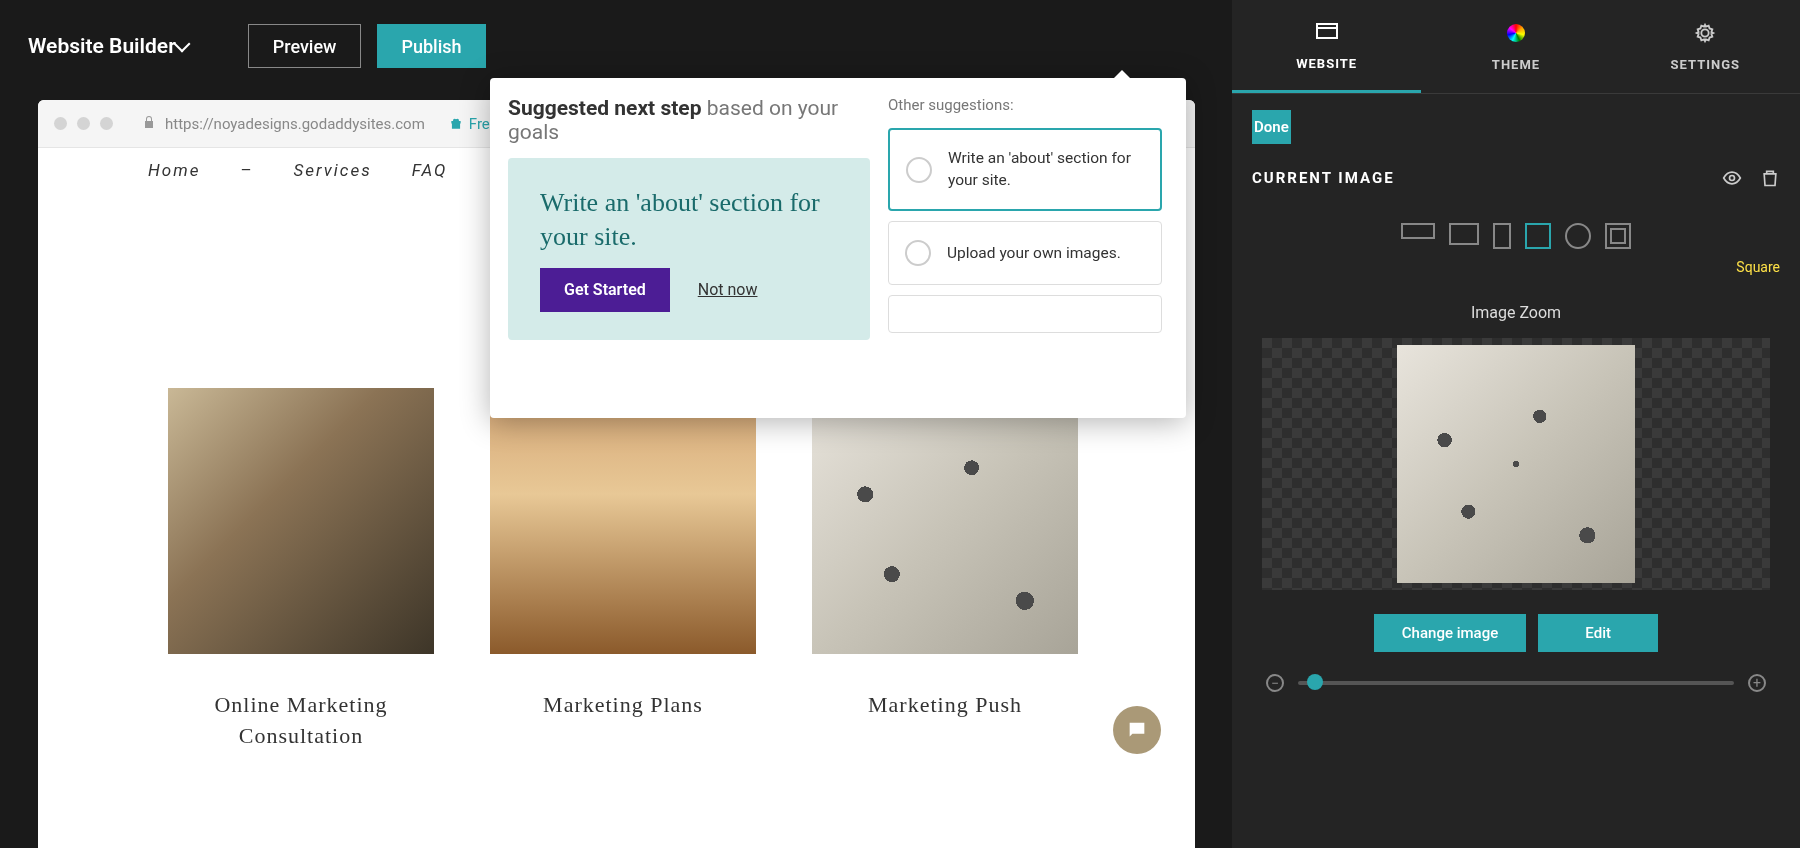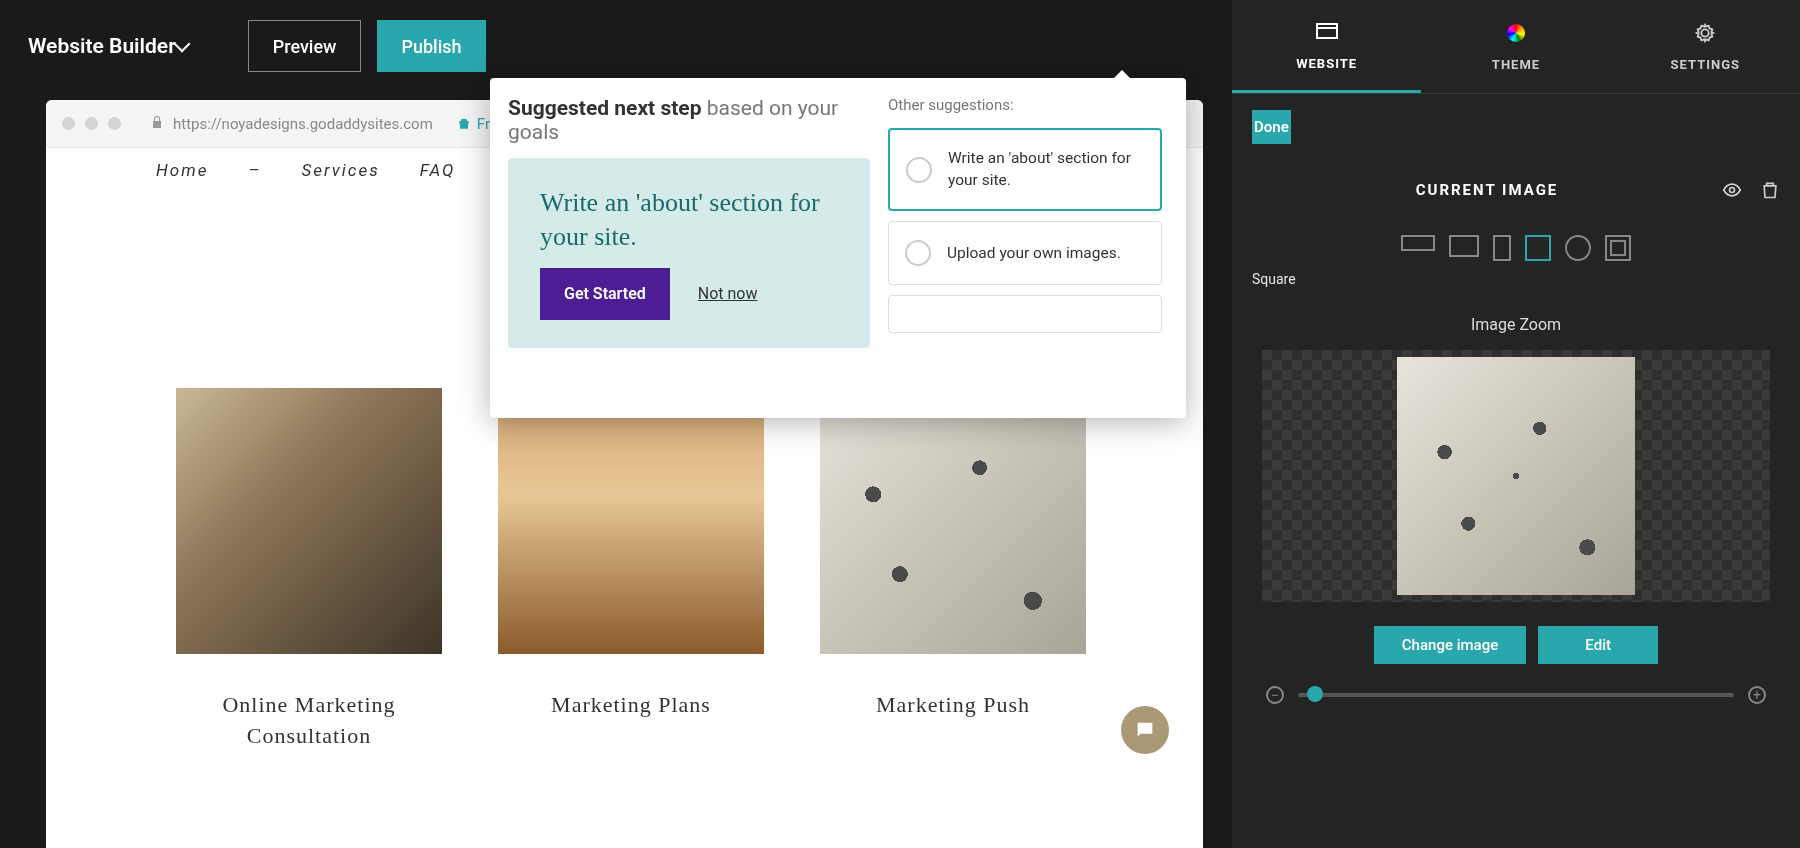--- a/index.html
+++ b/index.html
@@ -2,33 +2,33 @@
 <html><head>
 <meta charset="utf-8">
 <style>
 * { margin:0; padding:0; box-sizing:border-box; font-family:-apple-system,BlinkMacSystemFont,"Segoe UI",Roboto,sans-serif; }
 body { background:#1a1a1a; width:1800px; height:848px; overflow:hidden; position:relative; }
 
 
 .topbar { height:92px; display:flex; align-items:center; padding:0 28px; }
 .brand { color:#fff; font-size:21px; font-weight:600; display:flex; align-items:center; gap:0; cursor:pointer; }
 .chev { width:12px; height:12px; border-right:2px solid #fff; border-bottom:2px solid #fff; transform:rotate(45deg); margin-top:-4px; }
-.btn { height:52px; padding:0 24px; display:flex; align-items:center; font-size:18px; font-weight:500; cursor:pointer; border:none; }
+.btn { height:44px; padding:0 24px; display:flex; align-items:center; font-size:18px; font-weight:500; cursor:pointer; border:none; }
 .btn-preview { background:transparent; color:#fff; border:1px solid #888; margin-left:60px; }
 .btn-publish { background:#2aa6ad; color:#fff; margin-left:16px; }
 .spacer { flex:1; }
 .hire { color:#fff; text-decoration:underline; font-size:17px; margin-right:24px; cursor:pointer; }
 .btn-next { background:transparent; color:#fff; border:1px solid #666; display:flex; gap:14px; font-size:19px; font-weight:600; }
 .nexticon { width:18px; height:14px; position:relative; }
 .nexticon::before,.nexticon::after { content:""; position:absolute; background:#fff; height:2px; left:0; width:18px; }
 .nexticon::before { top:2px; } .nexticon::after { top:10px; }
 .nexticon span { position:absolute; left:-4px; top:3px; width:0; height:0; border-top:4px solid transparent; border-bottom:4px solid transparent; border-right:6px solid #fff; }
 
 
-.main { position:absolute; left:28px; top:92px; width:1175px; height:756px; }
+.main { position:absolute; left:20px; top:92px; width:1175px; height:756px; }
 .canvas { position:absolute; left:18px; top:8px; width:1157px; height:748px; background:#fff; border-radius:6px 6px 0 0; overflow:hidden; }
 .browserbar { height:48px; background:#f5f5f5; display:flex; align-items:center; padding:0 16px; gap:10px; border-bottom:1px solid #e5e5e5; }
 .dot { width:13px; height:13px; border-radius:50%; background:#d4d4d4; }
 .lock { margin-left:20px; color:#888; font-size:14px; }
 .url { color:#888; font-size:15px; }
 .free { margin-left:14px; color:#2aa6ad; font-size:15px; display:flex; gap:6px; align-items:center; }
 .free svg { width:14px; height:14px; }
 
 .sitenav { height:44px; display:flex; align-items:center; gap:40px; padding:0 110px; font-family:Georgia,serif; font-style:italic; font-size:17px; color:#333; letter-spacing:2px; }
 .sitenav span { cursor:pointer; }
@@ -77,35 +77,35 @@
 
 .rpanel { position:absolute; right:0; top:0; width:568px; height:848px; background:#242424; color:#fff; }
 .tabs { height:94px; display:flex; border-bottom:1px solid #3a3a3a; }
 .tab { flex:1; display:flex; flex-direction:column; align-items:center; justify-content:center; gap:12px; font-size:13px; font-weight:700; letter-spacing:1px; cursor:pointer; color:#ccc; }
 .tab.active { border-bottom:3px solid #2aa6ad; color:#fff; }
 .tabicon { width:24px; height:24px; display:flex; align-items:center; justify-content:center; }
 .themeicon { width:18px; height:18px; border-radius:50%; background:conic-gradient(red,orange,yellow,green,cyan,blue,magenta,red); }
 
 .rinner { padding:16px 20px; }
 .donebtn { background:#2aa6ad; color:#fff; border:none; padding:8px 2px; font-size:15px; font-weight:600; cursor:pointer; }
-.section { margin-top:36px;text-align:center; }
+.section { margin-top:24px; }
 .sectitle { font-size:15px; font-weight:700; letter-spacing:2px; }
 .secicons { float:right; display:flex; gap:18px; }
 .secicons svg { width:20px; height:20px; cursor:pointer; }
 
 .shapes { display:flex; gap:14px; justify-content:center; margin-top:36px; }
 .shape { width:26px; height:26px; border:2px solid #888; cursor:pointer; }
 .shape.wide { width:34px; height:16px; }
 .shape.land { width:30px; height:22px; }
 .shape.port { width:18px; height:26px; }
 .shape.sq { border-color:#2aa6ad; }
 .shape.circ { border-radius:50%; }
 .shape.inset { position:relative; }
 .shape.inset::after { content:""; position:absolute; inset:3px; border:2px solid #888; }
-.shapelabel { text-align:left; font-size:14px; margin-top:10px; color:#e5e5e5; }
+.shapelabel { text-align:right; font-size:14px; margin-top:10px; color:#fde047; }
 
 .zoomlabel { text-align:center; font-size:16px; margin-top:28px; color:#ddd; }
 .zoombox { margin:16px 10px 0; height:252px; background-image:linear-gradient(45deg,#2e2e2e 25%,transparent 25%),linear-gradient(-45deg,#2e2e2e 25%,transparent 25%),linear-gradient(45deg,transparent 75%,#2e2e2e 75%),linear-gradient(-45deg,transparent 75%,#2e2e2e 75%); background-size:20px 20px; background-position:0 0,0 10px,10px -10px,-10px 0; background-color:#3a3a3a; display:flex; align-items:center; justify-content:center; }
 .zoomimg { width:238px; height:238px; background:linear-gradient(135deg,#e8e4dc 0%,#c8c4b8 50%,#a8a498 100%); position:relative; }
 .zoomimg::after { content:""; position:absolute; inset:0; background:radial-gradient(circle at 30% 70%,#4a4a4a 3%,transparent 3%),radial-gradient(circle at 60% 30%,#4a4a4a 3%,transparent 3%),radial-gradient(circle at 80% 80%,#4a4a4a 3%,transparent 3%),radial-gradient(circle at 20% 40%,#4a4a4a 3%,transparent 3%),radial-gradient(circle at 50% 50%,#4a4a4a 2%,transparent 2%); }
 
 .btnrow { display:flex; gap:12px; justify-content:center; margin-top:24px; }
 .btn-teal { background:#2aa6ad; color:#fff; border:none; padding:10px 28px; font-size:15px; font-weight:500; cursor:pointer; min-width:120px; }
 
 .slider { margin:22px 14px 0; display:flex; align-items:center; gap:14px; }

